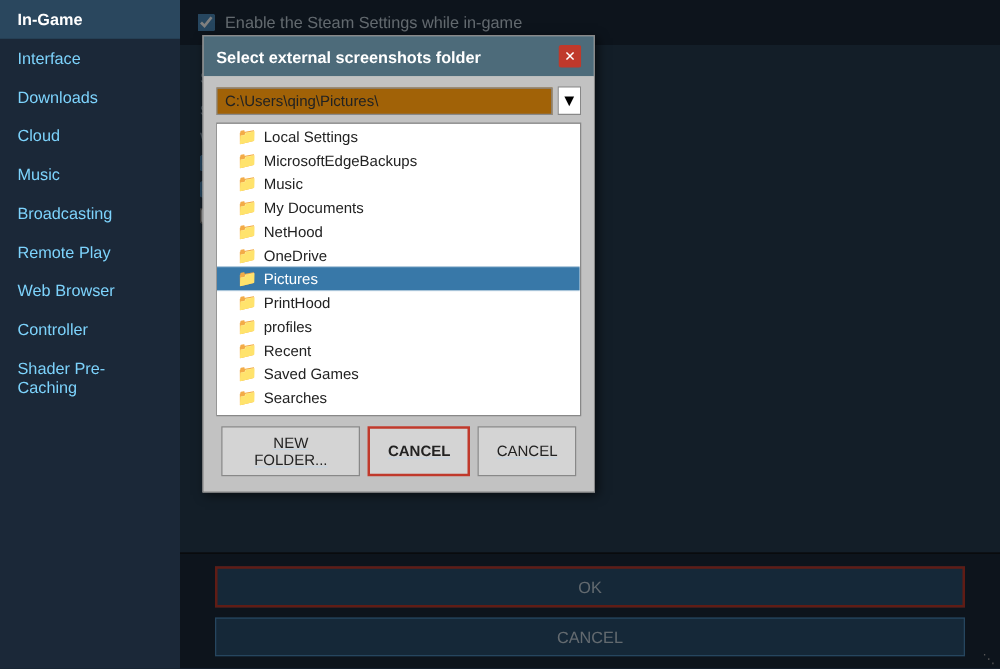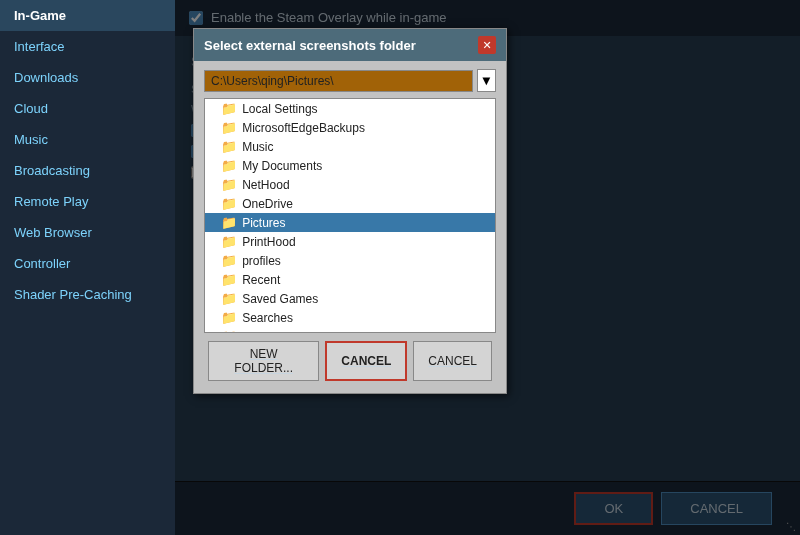--- a/index.html
+++ b/index.html
@@ -9,21 +9,21 @@
       background: #1b2838;
       font-family: Arial, sans-serif;
       font-size: 13px;
       color: #c6d4df;
       overflow: hidden;
       display: flex;
     }
 
     
     .sidebar {
-      width: 175px;
+      width: 144px;
       background: #1b2838;
       flex-shrink: 0;
       padding-top: 0;
     }
     .sidebar-item {
       padding: 8px 14px;
       cursor: pointer;
       color: #7dd3fc;
       font-size: 13px;
     }
@@ -191,20 +191,21 @@
       position: absolute;
       bottom: 0;
       right: 0;
       left: 0;
       background: #1b2838;
       padding: 10px 28px;
       display: flex;
       justify-content: flex-end;
       gap: 8px;
       border-top: 1px solid #111;
+      flex-direction: column;
     }
     .btn-main {
       padding: 7px 28px;
       font-size: 13px;
       cursor: pointer;
       border: 1px solid #4c8cbf;
       background: #2a5070;
       color: #c6d4df;
     }
     .btn-main.ok-btn {
@@ -288,21 +289,21 @@
   </div>
   <div class="sidebar-item">
     <span>Shader Pre-Caching</span>
   </div>
 </div>
 
 <div class="main-content">
 
   <div class="top-bar">
     <input type="checkbox" checked="" id="overlay-cb" style="">
-    <label for="overlay-cb">Enable the Steam Overlay while in-game</label>
+    <label for="overlay-cb">Enable the Steam Settings while in-game</label>
   </div>
 
   <div class="settings-area">
 
     <div class="shortcut-row">
       <span style="color:#8fa5b8;font-size:12px;">Screenshot shortcut keys</span>
       <input type="text" class="shortcut-input" value="F12" style="">
       <button class="shortcut-clear">✕</button>
     </div>
 

